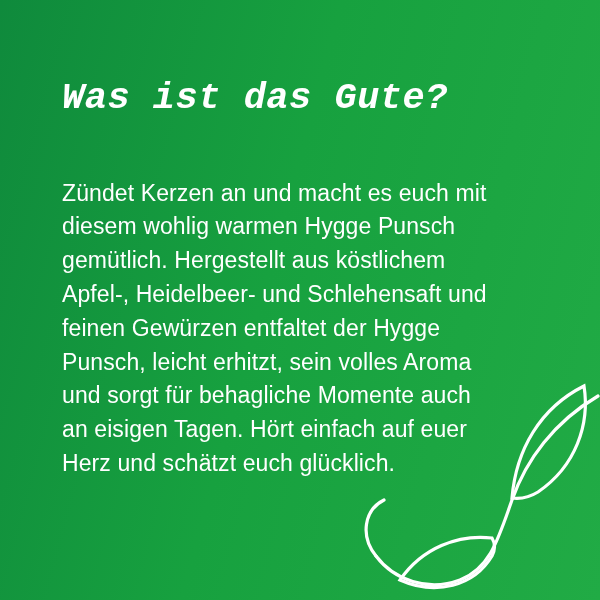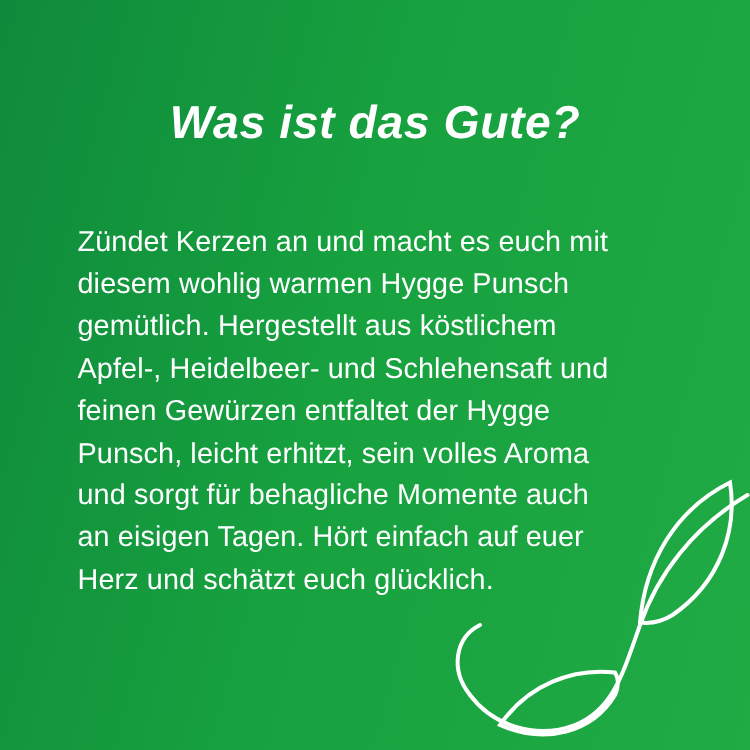--- a/index.html
+++ b/index.html
@@ -34,28 +34,27 @@
   }
 
   .content {
     position: relative;
     z-index: 2;
     padding: 78px 62px 0 62px;
   }
 
   .headline {
     color: #ffffff;
-    font-family: Liberation Sans, sans-serif;
+    font-family: Liberation Mono, monospace;
     font-size: 37px;
     font-weight: bold;
     font-style: italic;
     letter-spacing: 0.5px;
     margin: 0 0 58px 0;
     line-height: 1.1;
-    text-align: center;
   }
 
   .body-text {
     color: #ffffff;
     font-family: Liberation Sans, sans-serif;
     font-size: 23px;
     font-weight: 400;
     line-height: 1.47;
     margin: 0;
     max-width: 440px;

